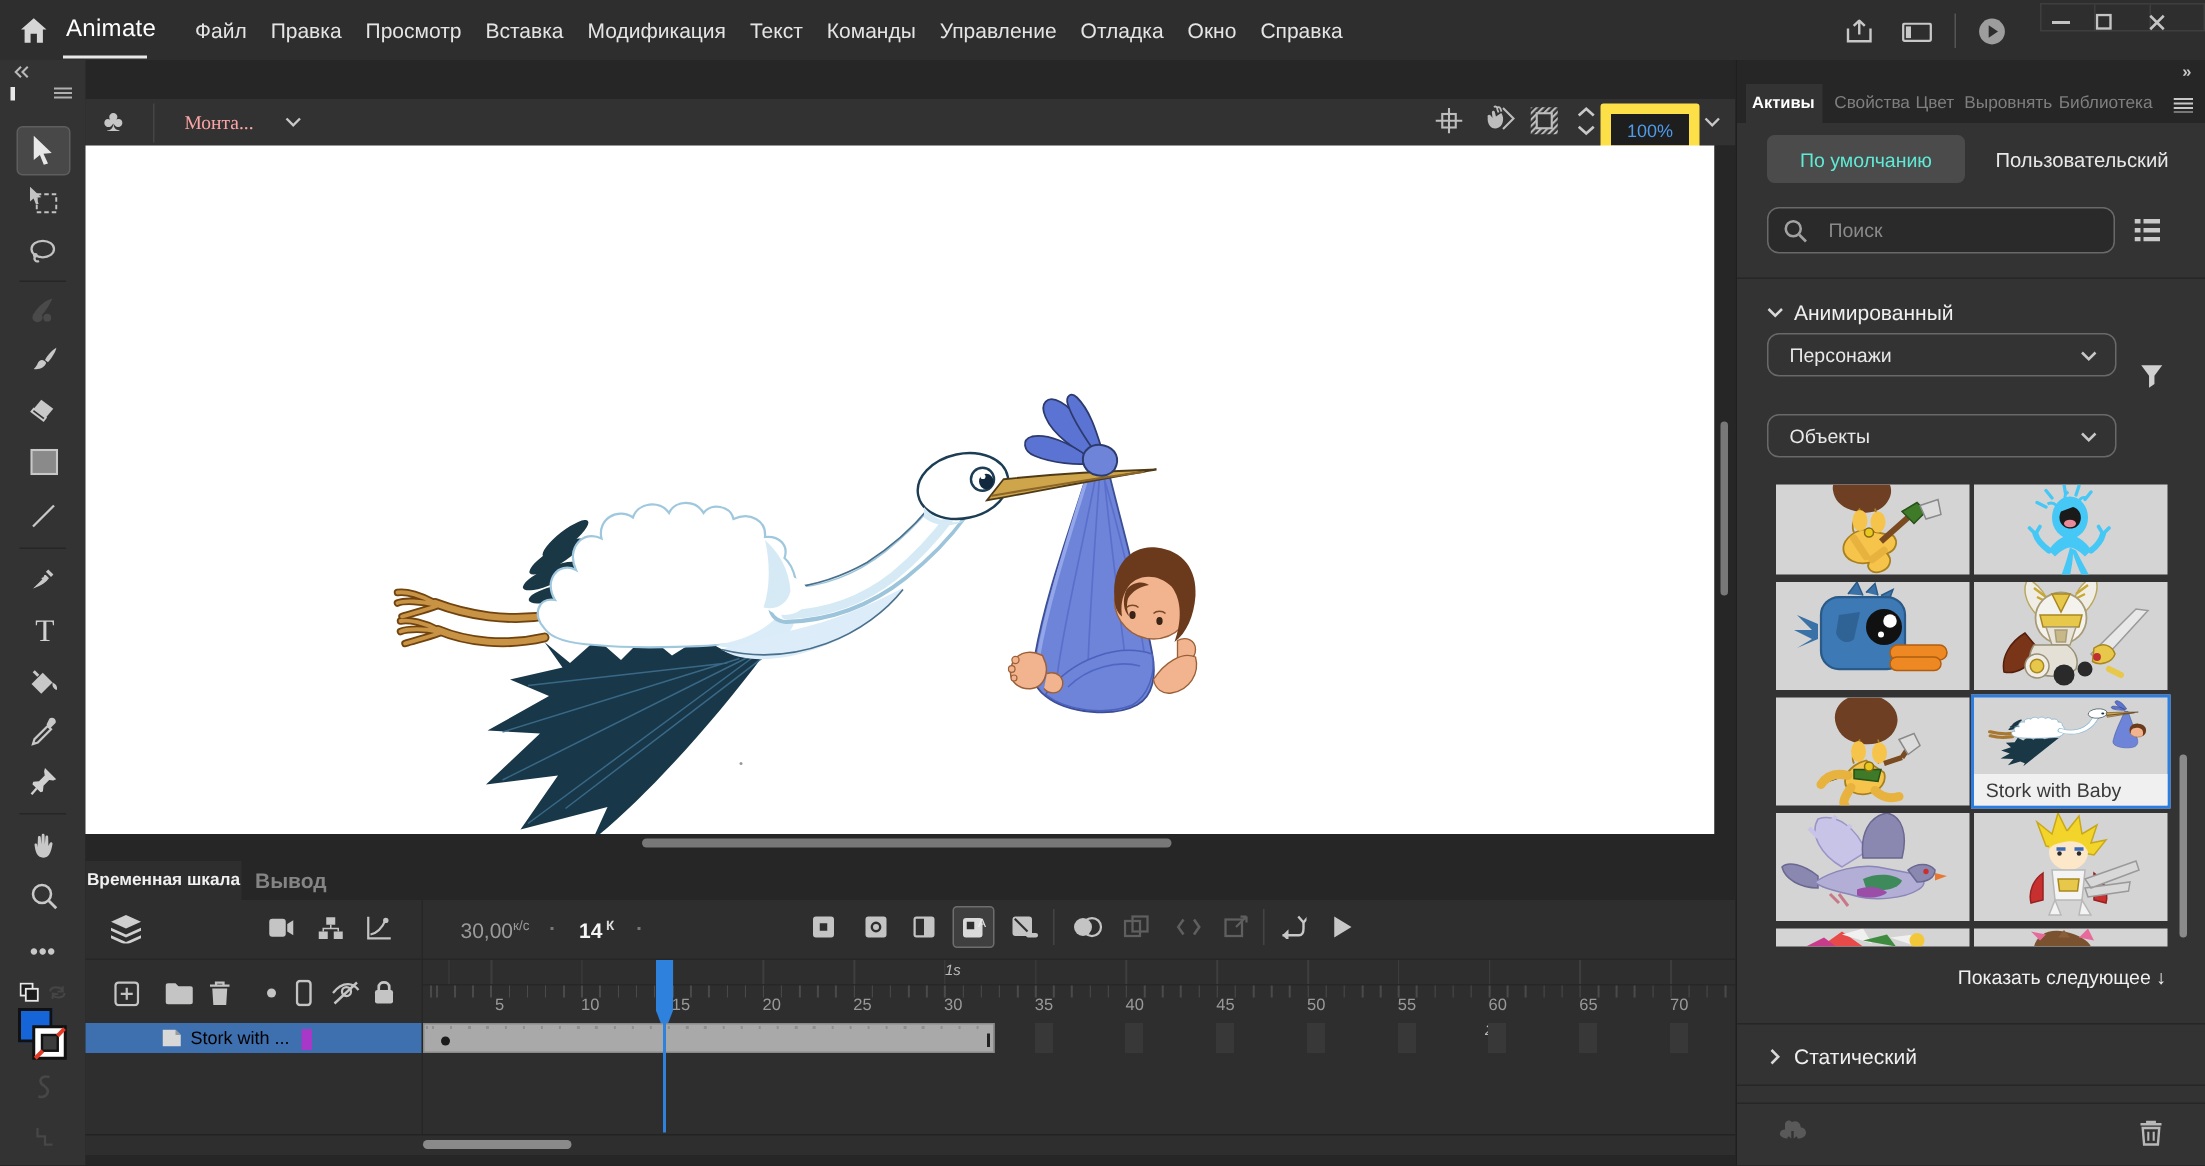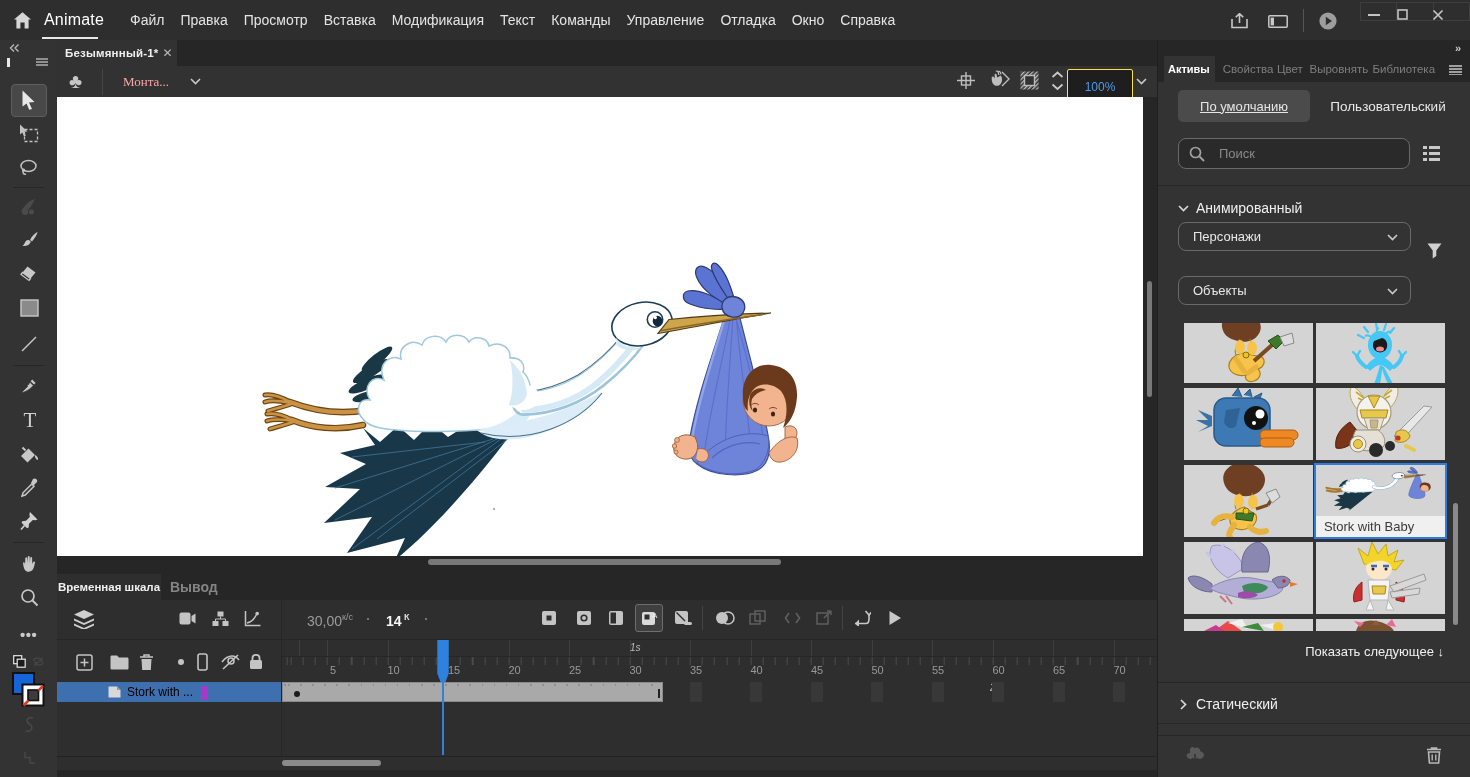--- a/index.html
+++ b/index.html
@@ -44,21 +44,21 @@
 .rnum{position:absolute;top:24px;font-size:11px;color:#999;transform:translateX(-50%);}
 .sec{position:absolute;top:2px;font-size:10px;font-style:italic;color:#bbb;}
 
 #layerrow{left:0;top:108px;width:224px;height:20px;background:#3e6fae;display:flex;align-items:center;}
 #framespan{left:225px;top:108px;width:381px;height:20px;background:#a9a9a9;border:1px solid #8a8a8a;box-sizing:border-box;}
 
 #rpanel{left:1157px;top:40px;width:313px;height:737px;background:#333333;border-left:1px solid #1f1f1f;box-sizing:border-box;}
 #rphead{left:0;top:0;width:313px;height:16px;background:#262626;}
 #rptabs{left:0;top:16px;width:313px;height:26px;background:#262626;display:flex;align-items:flex-end;}
 #rpcontent{left:0;top:42px;width:313px;height:695px;background:#333333;}
-#seg1{left:20px;top:8px;width:132px;height:32px;background:#4b4b4b;border-radius:5px;display:flex;align-items:center;justify-content:center;font-size:13px;color:#e5e5e5;text-decoration:underline;}
+#seg1{left:20px;top:8px;width:132px;height:32px;background:#4b4b4b;border-radius:5px;display:flex;align-items:center;justify-content:center;font-size:13px;color:#5eead4;}
 #seg2{left:154px;top:8px;width:152px;height:32px;display:flex;align-items:center;justify-content:center;font-size:13.5px;color:#e8e8e8;}
 #searchbox{left:20px;top:56px;width:232px;height:31px;border:1px solid #696969;border-radius:8px;background:#2a2a2a;box-sizing:border-box;display:flex;align-items:center;}
 #searchbox span{color:#8a8a8a;font-size:13px;margin-left:40px;}
 #rdiv1{left:0px;top:103px;width:313px;height:1px;background:#262626;}
 .rsect{font-size:14px;color:#f0f0f0;}
 .drop{left:20px;width:233px;height:29px;border:1px solid #696969;border-radius:8px;box-sizing:border-box;display:flex;align-items:center;font-size:13px;color:#e8e8e8;}
 .drop span{margin-left:14px;}
 
 .cell{position:absolute;width:129px;background:#d4d4d4;overflow:hidden;}
 .col1{left:25.7px;}
@@ -200,26 +200,20 @@
       <rect x="7" y="7" width="10.5" height="10.5" fill="#3c3c3c" stroke="#111" stroke-width="1.6"></rect>
       <path d="M2.5 22.5 L7.5 17.5" stroke="#e03a24" stroke-width="2.6"></path>
       <path d="M17.3 7.6 L22 2.8" stroke="#e03a24" stroke-width="2.6"></path>
     </svg>
   <svg class="abs" style="left:22px;top:716px;" width="14" height="17" viewBox="0 0 14 17">
       <path d="M11 2 C5 0.5 3 5 7.5 8 C12 11 9.5 16.5 3.5 15" fill="none" stroke="#474747" stroke-width="1.7"></path>
     </svg>
   <svg class="abs" style="left:24px;top:751px;" width="12" height="13" viewBox="0 0 12 13">
       <path d="M1 1 L1 6.5 L6 6.5 L6 12 L11 12" fill="none" stroke="#474747" stroke-width="1.5"></path>
     </svg>
-  <div class="abs" id="tabstrip">
-      <div class="abs" id="doctab">
-        <span>Безымянный-1*</span>
-        <span class="x">✕</span>
-      </div>
-    </div>
   <div class="abs" id="editbar"></div>
   <div class="abs" style="left:69px;top:70px;color:#c6c6c6;font-size:20px;">♣</div>
   <div class="abs" style="left:102px;top:69px;width:1px;height:26px;background:#454545;"></div>
   <div class="abs" style="left:123px;top:74px;font-size:13px;color:#fca5a5;font-family:Liberation Serif, serif;">Монта...</div>
   <svg class="abs" style="left:190px;top:78px;" width="11" height="7" viewBox="0 0 11 7">
       <path d="M1 1 L5.5 5.5 L10 1" fill="none" stroke="#c8c8c8" stroke-width="1.6"></path>
     </svg>
   <svg class="abs" style="left:957px;top:72px;" width="18" height="17" viewBox="0 0 18 17">
       <rect x="4.5" y="4" width="9" height="9" fill="none" stroke="#bdbdbd" stroke-width="1.4"></rect>
       <path d="M9 0 V17 M0 8.5 H18" stroke="#bdbdbd" stroke-width="1.4"></path>
@@ -236,21 +230,21 @@
           <rect width="1.4" height="3" fill="#bdbdbd"></rect>
         </pattern>
       </defs>
       <rect x="0.5" y="0.5" width="18" height="18" fill="url(#hat)"></rect>
       <rect x="4.5" y="4.5" width="10" height="10" fill="#323232" stroke="#bdbdbd" stroke-width="1.4"></rect>
     </svg>
   <svg class="abs" style="left:1051px;top:71px;" width="13" height="20" viewBox="0 0 13 20">
       <path d="M1.5 6 L6.5 1.5 L11.5 6" fill="none" stroke="#c8c8c8" stroke-width="1.8"></path>
       <path d="M1.5 13.5 L6.5 18 L11.5 13.5" fill="none" stroke="#c8c8c8" stroke-width="1.8"></path>
     </svg>
-  <div class="abs" style="left:1067px;top:69px;width:66px;height:35px;background:#1e1e1e;border:1px solid #fde047;border-radius:2px;box-sizing:border-box;color:#4e9bea;font-size:12px;display:flex;align-items:center;justify-content:center;">100%</div>
+  <div class="abs" style="left:1067px;top:69px;width:66px;height:35px;background:#1e1e1e;border:7px solid #fde047;border-radius:2px;box-sizing:border-box;color:#4e9bea;font-size:12px;display:flex;align-items:center;justify-content:center;">100%</div>
   <svg class="abs" style="left:1136px;top:78px;" width="11" height="7" viewBox="0 0 11 7">
       <path d="M1 1 L5.5 5.5 L10 1" fill="none" stroke="#c8c8c8" stroke-width="1.6"></path>
     </svg>
   <div class="abs" id="canvas">
   <svg width="1086" height="459" viewBox="0 0 1086 459">
 
     <g stroke-linecap="round" fill="none">
       <path d="M 310 313 C 282 318 254 313 233 305" stroke="#70430f" stroke-width="6.6"></path>
       <path d="M 306 328 C 280 334 254 331 235 323" stroke="#70430f" stroke-width="6.6"></path>
       <path d="M 233 305 C 224 300 214 297 208 298 M 233 306 C 224 304 213 303 208 305 M 234 307 C 226 310 217 312 211 314" stroke="#70430f" stroke-width="5"></path>

